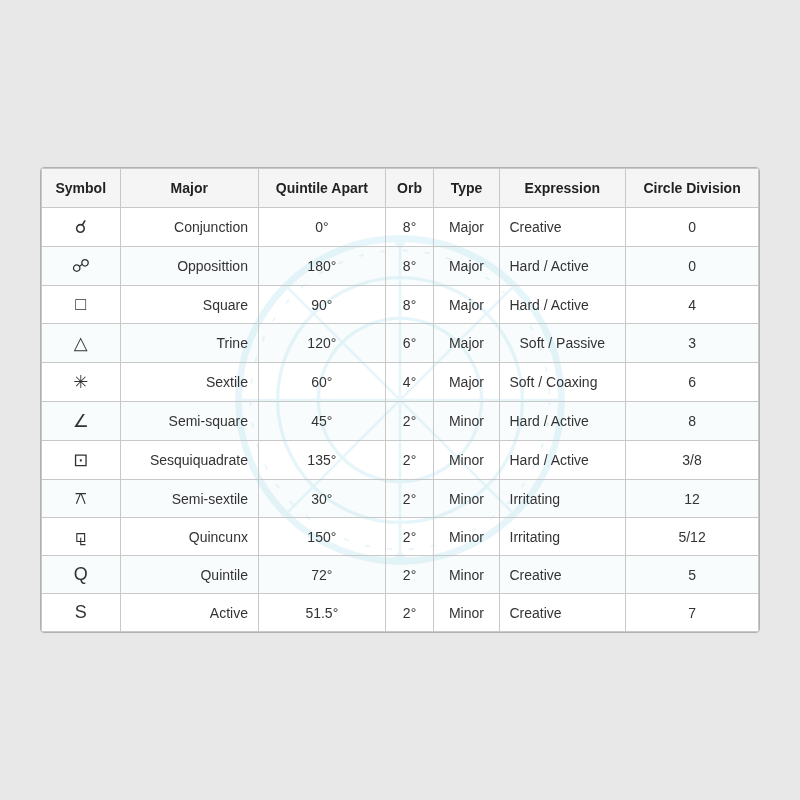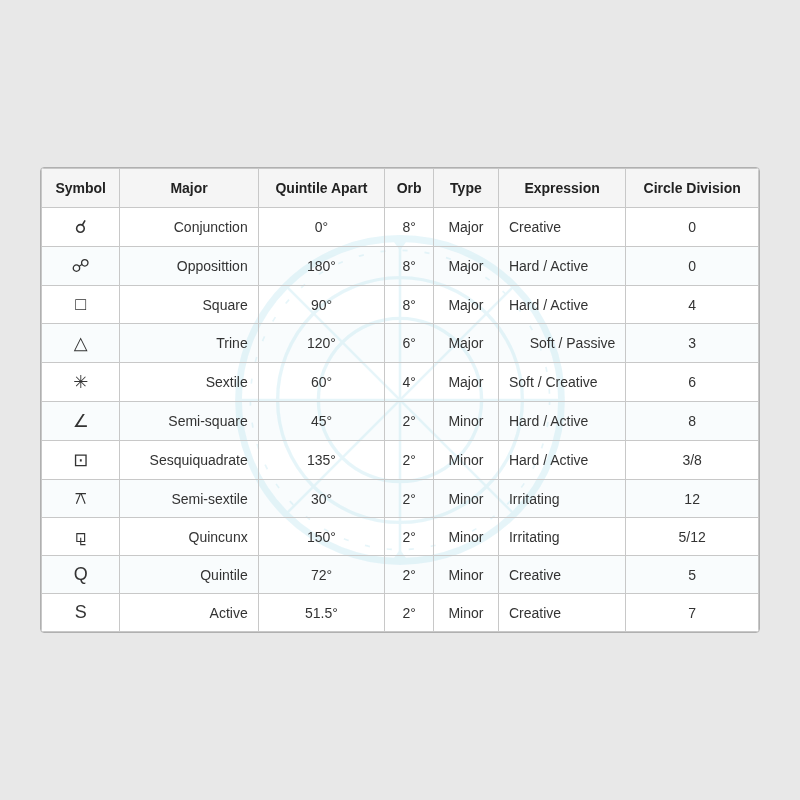--- a/index.html
+++ b/index.html
@@ -134,30 +134,30 @@
           <td>Major</td>
           <td style="text-align: left;">Hard / Active</td>
           <td>4</td>
         </tr>
         <tr>
           <td class="symbol-col">△</td>
           <td class="name-col">Trine</td>
           <td>120°</td>
           <td>6°</td>
           <td>Major</td>
-          <td style="text-align: right;">Soft / Passive</td>
+          <td style="text-align: center;">Soft / Passive</td>
           <td>3</td>
         </tr>
         <tr>
           <td class="symbol-col">✳</td>
           <td class="name-col">Sextile</td>
           <td>60°</td>
           <td>4°</td>
           <td>Major</td>
-          <td style="text-align: left;">Soft / Creative</td>
+          <td style="text-align: left;">Soft / Coaxing</td>
           <td>6</td>
         </tr>
         <tr>
           <td class="symbol-col">∠</td>
           <td class="name-col">Semi-square</td>
           <td>45°</td>
           <td>2°</td>
           <td>Minor</td>
           <td style="text-align: left;">Hard / Active</td>
           <td>8</td>

